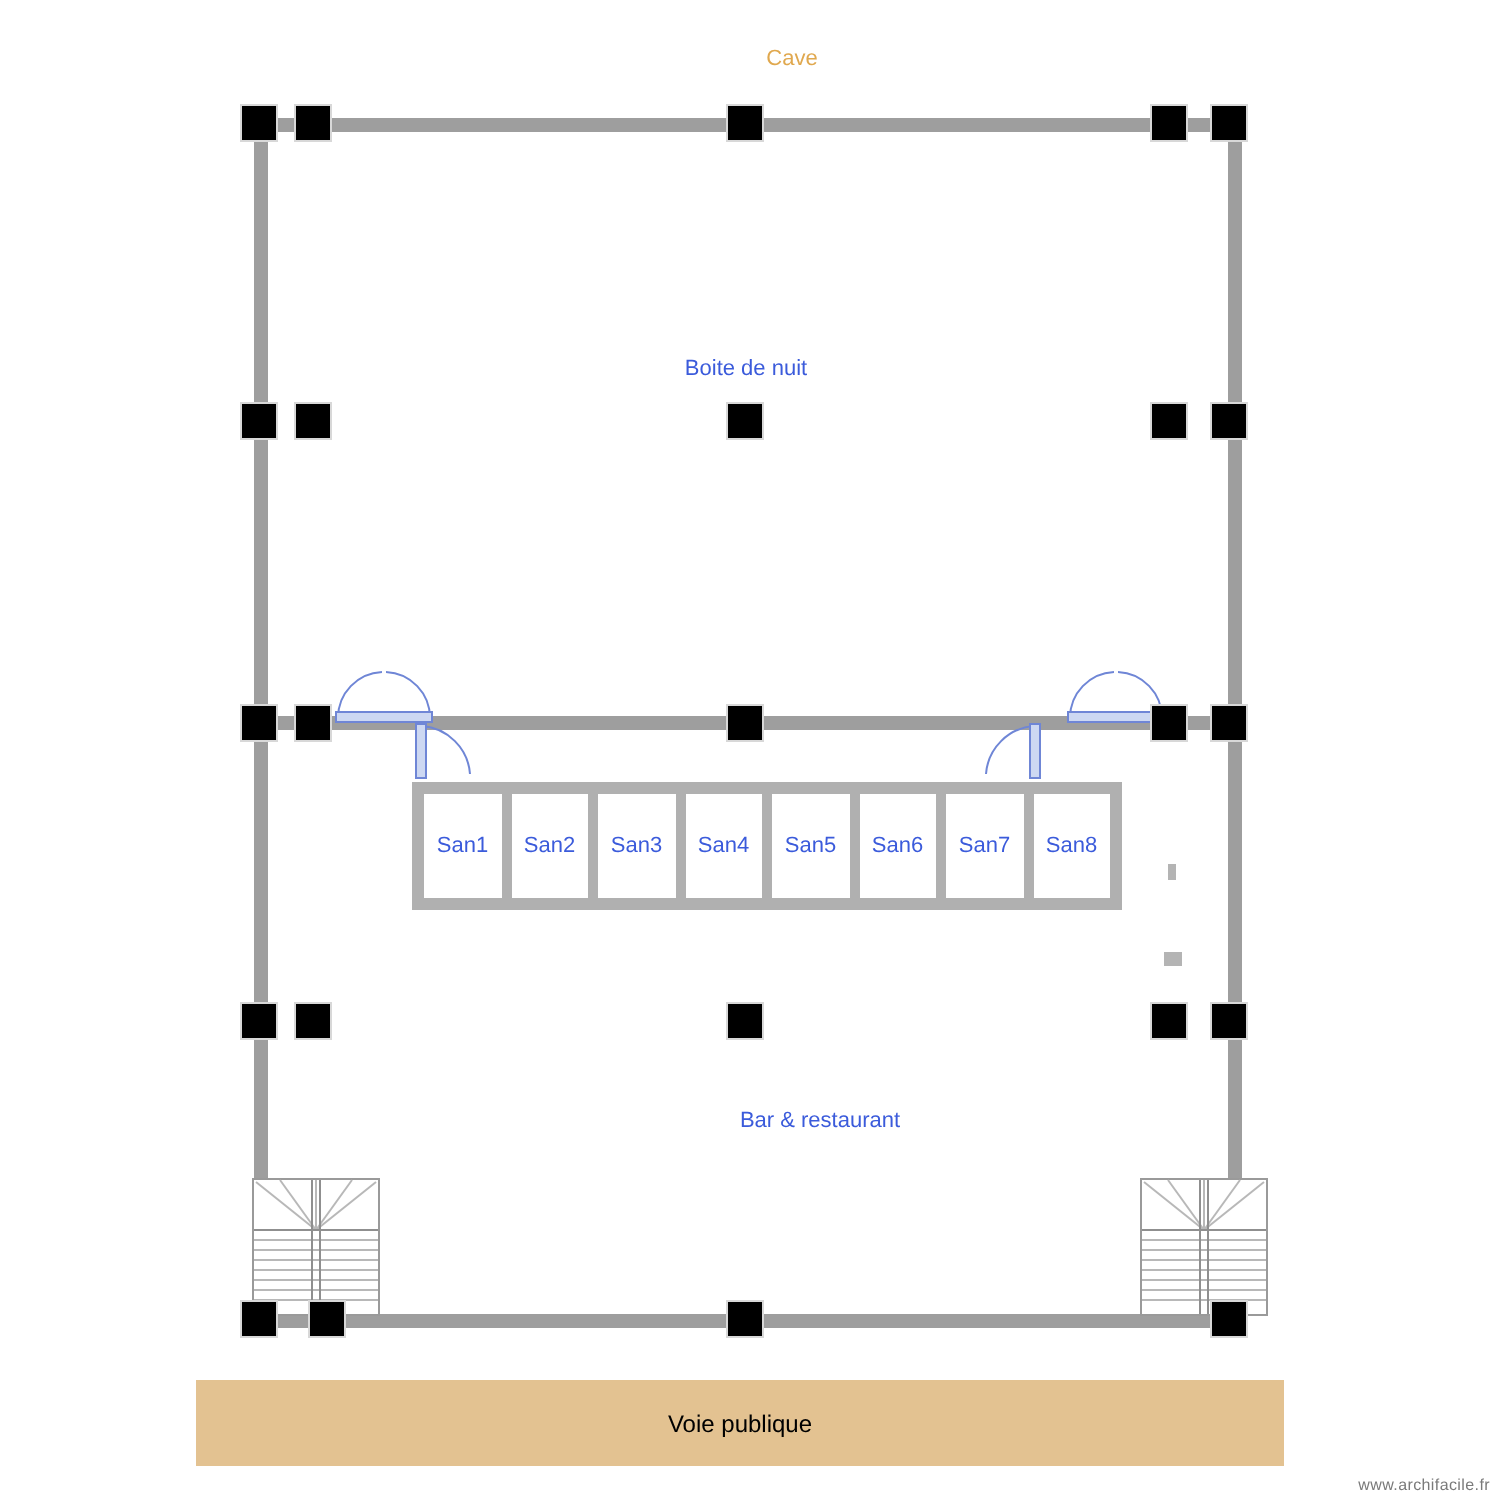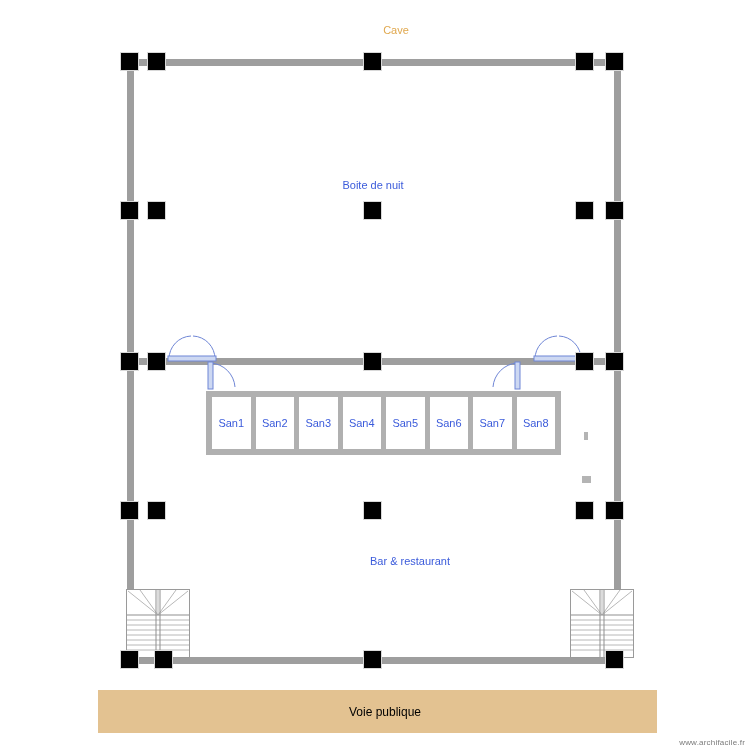--- a/index.html
+++ b/index.html
@@ -235,19 +235,19 @@
     <div class="post" style="left:364px;top:651px;width:17px;height:17px;"></div>
     <div class="post" style="left:606px;top:651px;width:17px;height:17px;"></div>
   </div>
 
   <div>
     <div class="label label-cave" style="left:368px;top:30px;margin-left:28px;">Cave</div>
     <div class="label label-room" style="left:337px;top:185px;">Boite de nuit</div>
     <div class="label label-room" style="left:374px;top:561px;">Bar &amp; restaurant</div>
   </div>
 
-  <div id="street-band" style="left:98px;top:690px;width:544px;height:43px;padding-left:15px;">
+  <div id="street-band" style="left:98px;top:690px;width:544px;height:43px;">
     <span class="label-street">Voie publique</span>
   </div>
 
   <div id="watermark">www.archifacile.fr</div>
 
 </div>
 
 </body></html>

